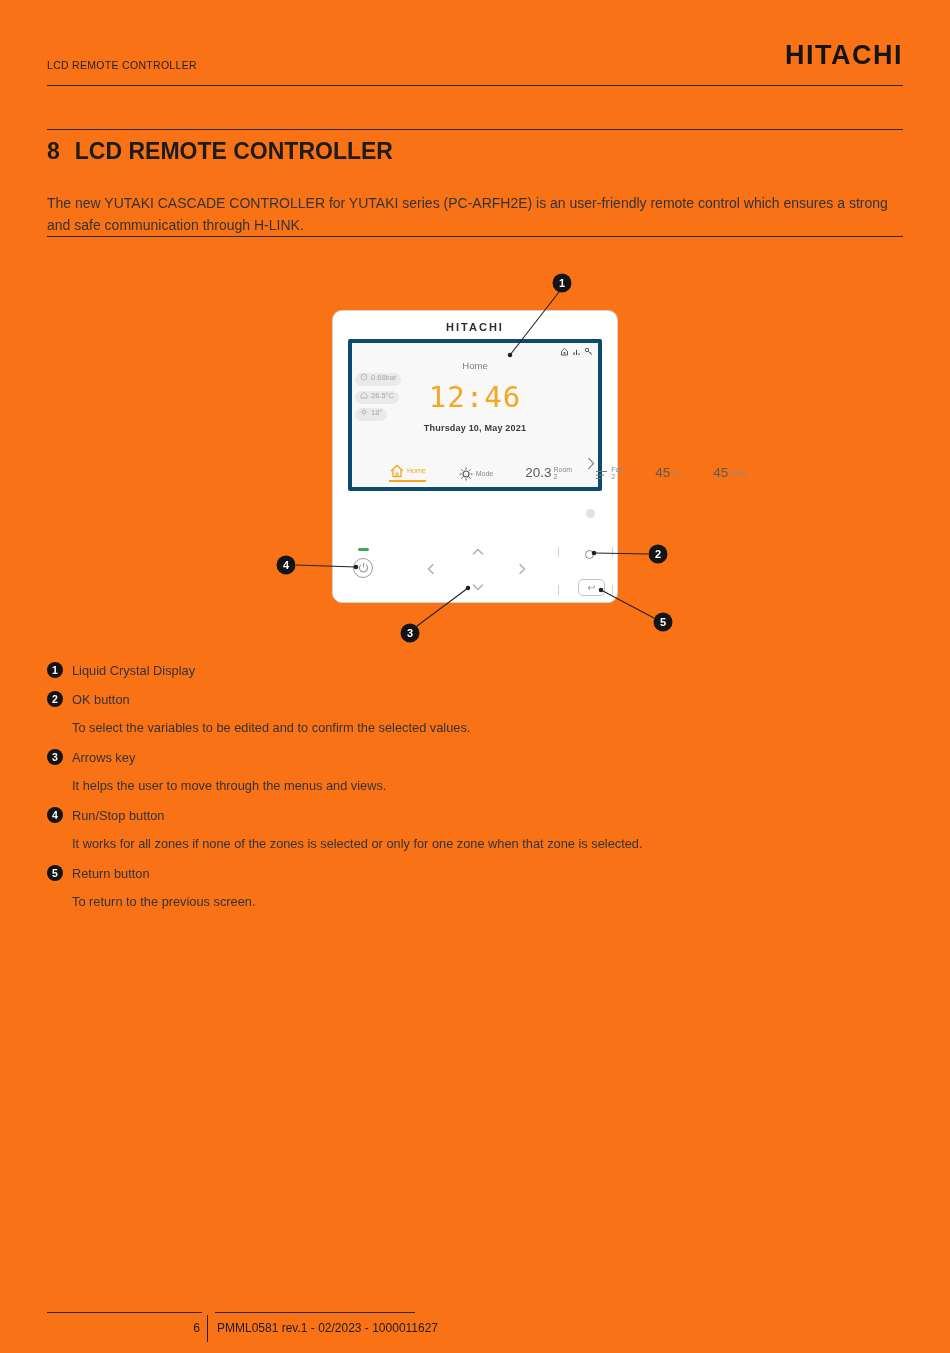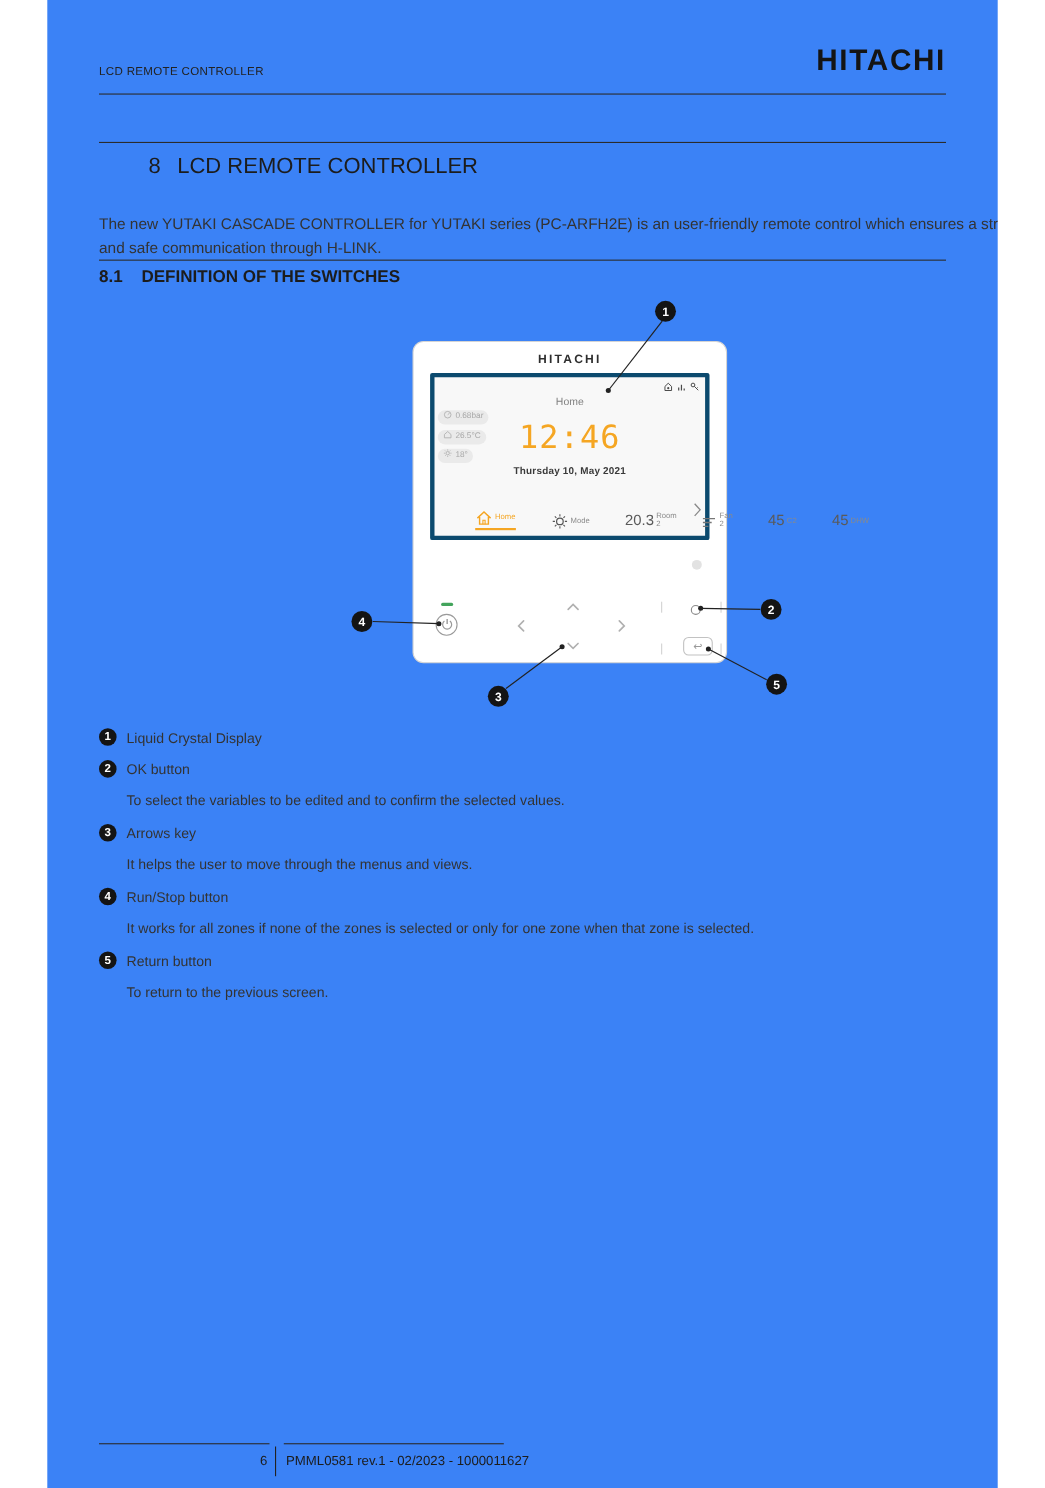--- a/index.html
+++ b/index.html
@@ -1,31 +1,31 @@
 <!DOCTYPE html>
 <html><head>
 <meta charset="utf-8">
 <style>
   * { box-sizing: border-box; margin: 0; padding: 0; }
   html,body { background:#fff; }
   .page {
-    position: relative; width: 864px; height: 1353px; background: #3b82f6;
+    position: relative; width: 950px; height: 1353px; background: #f97316;
     font-family: "Liberation Sans", sans-serif; color: #333; overflow: hidden;
     margin: 0 auto;
   }
   .rule { position:absolute; background:#2b2b2b; height:1.4px; }
 
   
   .doc-title { position:absolute; left:47px; top:59px; font-size:10.5px; letter-spacing:.3px; color:#222; }
   .brand-logo { position:absolute; right:47px; top:40px; font-size:27px; font-weight:bold; letter-spacing:1.5px; color:#141414; }
   .header-rule { left:47px; right:47px; top:85px; }
 
   
   .h1-rule { left:47px; right:47px; top:129px; }
-  .h1 { position:absolute; left:47px; top:139px; font-size:20px; line-height:24px; font-weight:normal; color:#1c1c1c;margin-left:45px; }
+  .h1 { position:absolute; left:47px; top:139px; font-size:23px; line-height:24px; font-weight:bold; color:#1c1c1c; }
   .h1 .num { display:inline-block; margin-right:15px; }
   .intro { position:absolute; left:47px; top:193px; width:858px; font-size:14px; line-height:1.55; color:#333; }
 
   .h2-rule { left:47px; right:47px; top:236px; }
   .h2 { position:absolute; left:47px; top:242px; font-size:15.5px; line-height:20px; font-weight:bold; color:#1c1c1c; }
   .h2 .num { display:inline-block; margin-right:17px; }
 
   
   .diagram { position:absolute; left:0; top:270px; width:950px; height:392px; }
   .device { position:absolute; left:332px; top:40px; width:286px; height:293px;
@@ -106,23 +106,20 @@
   <div class="brand-logo">HITACHI</div>
   <div class="rule header-rule"></div>
 
   <div class="rule h1-rule"></div>
   <div class="h1">
     <span class="num">8</span><span>LCD REMOTE CONTROLLER</span>
   </div>
   <p class="intro">The new YUTAKI CASCADE CONTROLLER for YUTAKI series (PC-ARFH2E) is an user-friendly remote control which ensures a strong and safe communication through H-LINK.</p>
 
   <div class="rule h2-rule"></div>
-  <div class="h2">
-    <span class="num">8.1</span><span>DEFINITION OF THE SWITCHES</span>
-  </div>
 
   <div class="diagram">
 
     <div class="device">
       <div class="device-brand">HITACHI</div>
 
       <div class="screen">
         <div class="status-icons">
           <span>
             <svg width="9" height="9" viewBox="0 0 9 9">

